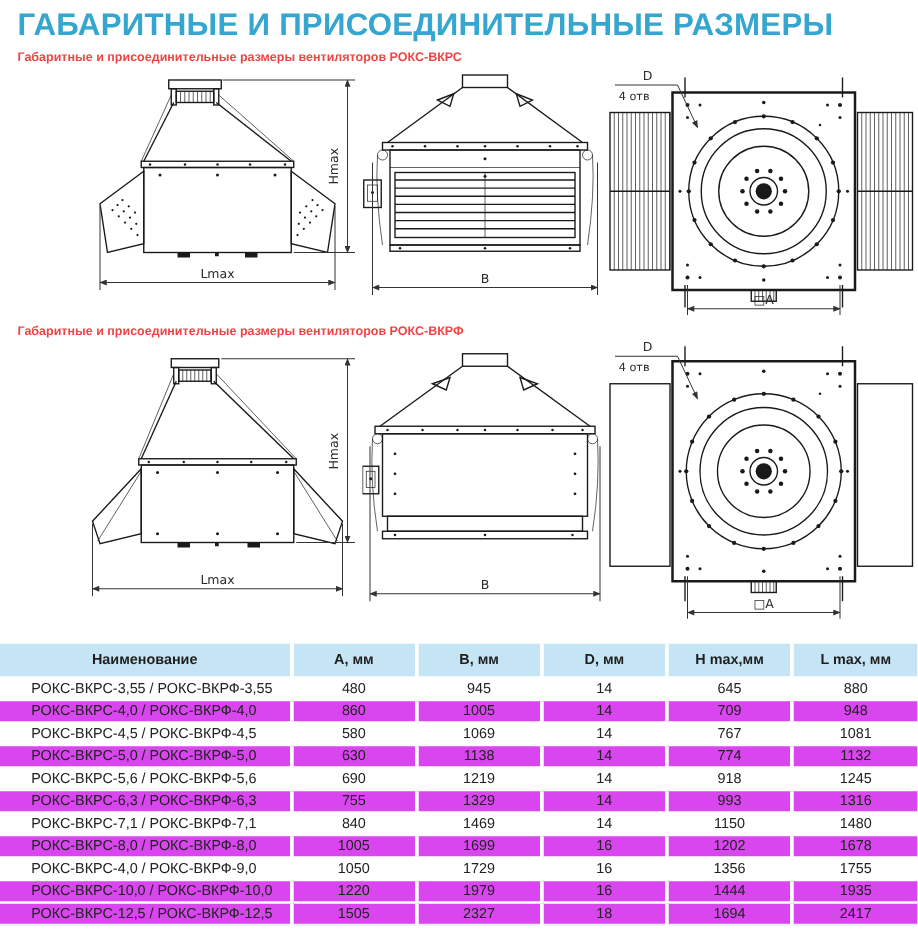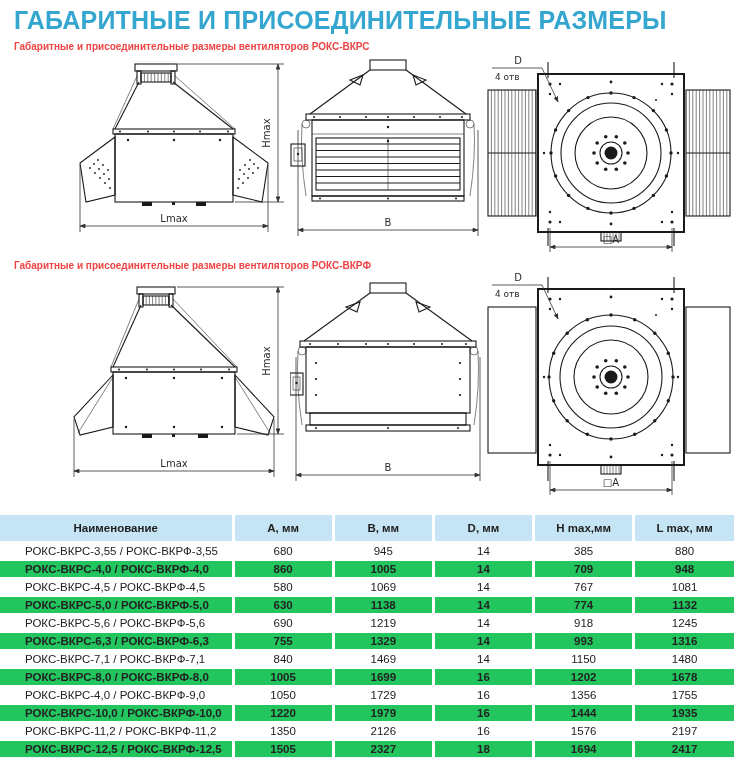--- a/index.html
+++ b/index.html
@@ -17,21 +17,21 @@
   .dim{stroke:#333;fill:none;stroke-width:0.8;}
   svg text{font-family:"DejaVu Sans","Liberation Sans",sans-serif;}
   .dim-txt{fill:#2a2a2a;font-size:10px;}
   .dim-txt-sm{fill:#2a2a2a;font-size:9px;}
   table{width:734px;border-collapse:collapse;table-layout:fixed;margin-top:12px;font-size:11.5px;color:#222;}
   col.c-name{width:233px;}
   thead th{background:#c6e5f4;font-weight:bold;color:#1e1e1e;padding:7px 2px;text-align:center;border-left:3px solid #fff;font-size:11.5px;margin-left:36px;}
   thead th:first-child{border-left:none;}
   tbody td{padding:2px 2px 1px 2px;text-align:center;border-left:3px solid #fff;border-top:2px solid #fff;background:#fff;line-height:13px;}
   tbody td:first-child{border-left:none;text-align:left;padding-left:25px;}
-  tbody tr.alt td{background:#22c55e;font-weight:bold;}
+  tbody tr.alt td{background:#d946ef;}
   table{border-bottom:2px solid #eaf5fb;}
 </style>
 </head>
 <body>
 
 <h1 class="title">ГАБАРИТНЫЕ И ПРИСОЕДИНИТЕЛЬНЫЕ РАЗМЕРЫ</h1>
 <h2 class="section-heading">Габаритные и присоединительные размеры вентиляторов РОКС-ВКРС</h2>
 
 <div class="drawings row1">
 
@@ -558,24 +558,24 @@
       <th>А, мм</th>
       <th>В, мм</th>
       <th>D, мм</th>
       <th>Н max,мм</th>
       <th>L max, мм</th>
     </tr>
   </thead>
   <tbody id="table-body">
       <tr>
     <td>РОКС-ВКРС-3,55 / РОКС-ВКРФ-3,55</td>
-    <td>680</td>
+    <td>480</td>
     <td>945</td>
     <td>14</td>
-    <td>385</td>
+    <td>645</td>
     <td>880</td>
   </tr>
       <tr class="alt">
     <td>РОКС-ВКРС-4,0 / РОКС-ВКРФ-4,0</td>
     <td>860</td>
     <td>1005</td>
     <td>14</td>
     <td>709</td>
     <td>948</td>
   </tr>
@@ -636,28 +636,20 @@
     <td>1755</td>
   </tr>
       <tr class="alt">
     <td>РОКС-ВКРС-10,0 / РОКС-ВКРФ-10,0</td>
     <td>1220</td>
     <td>1979</td>
     <td>16</td>
     <td>1444</td>
     <td>1935</td>
   </tr>
-      <tr>
-    <td>РОКС-ВКРС-11,2 / РОКС-ВКРФ-11,2</td>
-    <td>1350</td>
-    <td>2126</td>
-    <td>16</td>
-    <td>1576</td>
-    <td>2197</td>
-  </tr>
       <tr class="alt">
     <td>РОКС-ВКРС-12,5 / РОКС-ВКРФ-12,5</td>
     <td>1505</td>
     <td>2327</td>
     <td>18</td>
     <td>1694</td>
     <td>2417</td>
   </tr>
     </tbody>
 </table>

